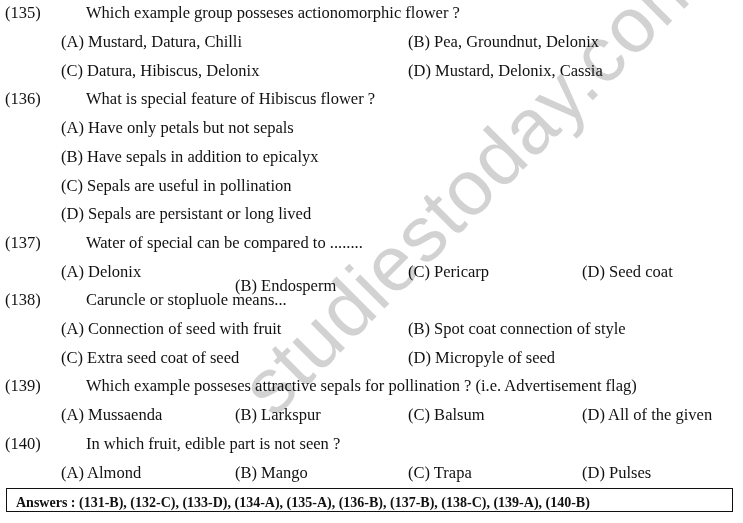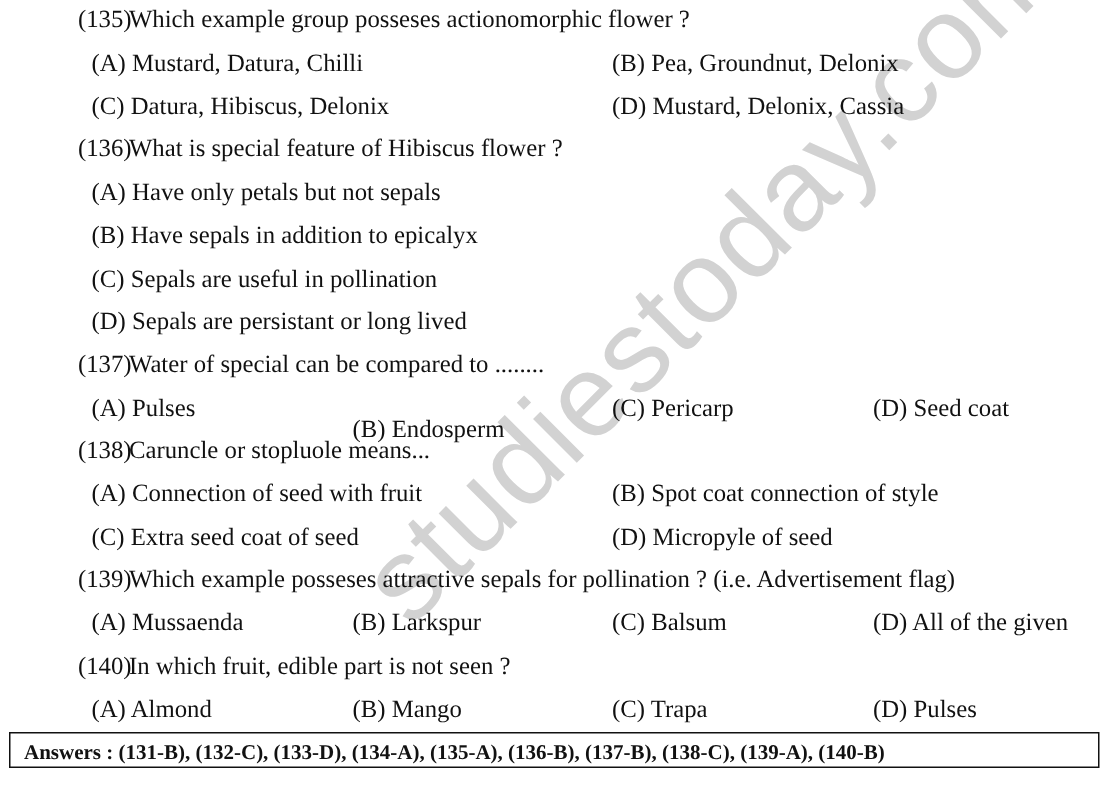--- a/index.html
+++ b/index.html
@@ -2,21 +2,21 @@
 <html><head>
 <meta charset="utf-8">
 <style>
   html, body { margin: 0; padding: 0; background: #ffffff; }
   body {
     width: 743px; height: 523px; position: relative; overflow: hidden;
     font-family: "Liberation Serif", "DejaVu Serif", serif;
     color: #111111; font-size: 16.5px;
   }
   .q { position: absolute; left: 0; white-space: nowrap; }
-  .qnum { position: absolute; left: 5px; margin-left: 47px; }
+  .qnum { position: absolute; left: 5px; }
   .qtext { position: absolute; left: 61px; margin-left: 25px; }
   .opt { position: absolute; white-space: nowrap; }
   .watermark {
     position: absolute; left: 255px; top: 355px;
     font-family: "Liberation Sans", "DejaVu Sans", sans-serif;
     font-size: 78px; color: #d2d2d2; letter-spacing: 1px;
     transform: rotate(-45deg); transform-origin: left center;
     white-space: nowrap; z-index: 0; pointer-events: none;
   }
   .content { position: absolute; inset: 0; z-index: 1; }
@@ -48,21 +48,21 @@
     <span class="q qtext" style="top:89px">What is special feature of Hibiscus flower ?</span>
     <span class="opt" style="left:61px;top:118px">(A) Have only petals but not sepals</span>
     <span class="opt" style="left:61px;top:147px">(B) Have sepals in addition to epicalyx</span>
     <span class="opt" style="left:61px;top:176px">(C) Sepals are useful in pollination</span>
     <span class="opt" style="left:61px;top:204px">(D) Sepals are persistant or long lived</span>
   </div>
 
   <div>
     <span class="q qnum" style="top:233px">(137)</span>
     <span class="q qtext" style="top:233px">Water of special can be compared to ........</span>
-    <span class="opt" style="left:61px;top:262px">(A) Pulses</span>
+    <span class="opt" style="left:61px;top:262px">(A) Delonix</span>
     <span class="opt" style="left:235px;top:276px">(B) Endosperm</span>
     <span class="opt" style="left:408px;top:262px">(C) Pericarp</span>
     <span class="opt" style="left:582px;top:262px">(D) Seed coat</span>
   </div>
 
   <div>
     <span class="q qnum" style="top:290px">(138)</span>
     <span class="q qtext" style="top:290px">Caruncle or stopluole means...</span>
     <span class="opt" style="left:61px;top:319px">(A) Connection of seed with fruit</span>
     <span class="opt" style="left:408px;top:319px">(B) Spot coat connection of style</span>

